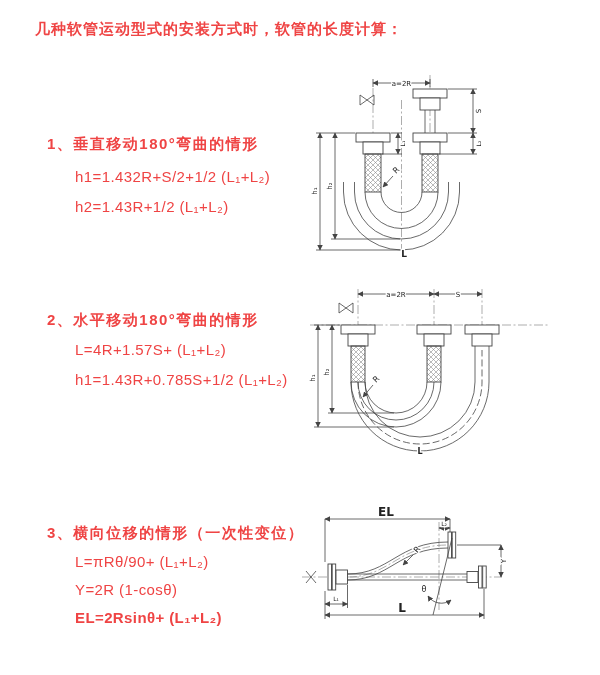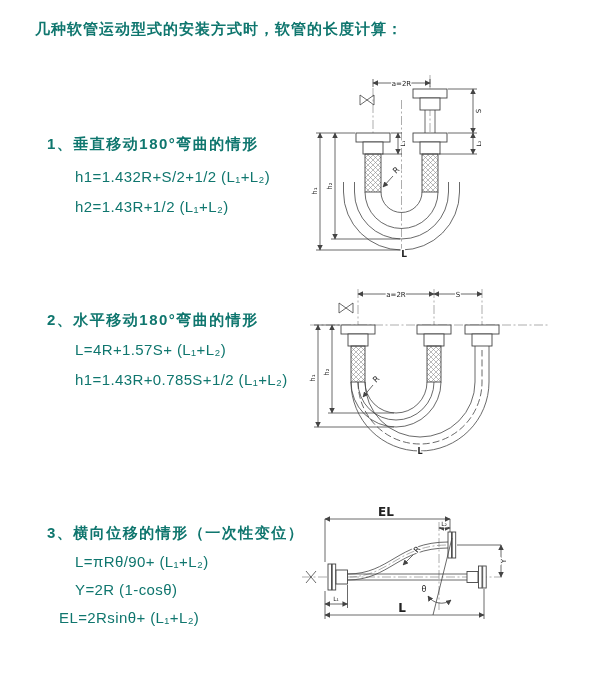--- a/index.html
+++ b/index.html
@@ -1,17 +1,17 @@
 <!DOCTYPE html>
 <html><head>
 <meta charset="utf-8">
 <style>
   html,body{margin:0;padding:0;background:#e8e8e8;}
   .page{position:relative;width:600px;height:675px;background:#ffffff;overflow:hidden;
-        font-family:"Liberation Sans","DejaVu Sans",sans-serif;color:#0f766e;}
+        font-family:"Liberation Sans","DejaVu Sans",sans-serif;color:#ef4444;}
   .abs{position:absolute;white-space:nowrap;}
   .title{font-size:15px;font-weight:700;letter-spacing:1px;}
   .heading{font-size:15px;font-weight:700;letter-spacing:1.5px;}
   .formula{font-size:15px;font-weight:500;letter-spacing:0.4px;}
   svg{position:absolute;overflow:visible;}
   svg .ln{stroke:#444;stroke-width:0.8;fill:none;}
   svg .cl{stroke:#8a8a8a;stroke-width:0.7;fill:none;stroke-dasharray:9 2.5 2 2.5;}
   svg .box{stroke:#444;stroke-width:0.9;fill:#fff;}
   svg .hx{stroke:#444;stroke-width:0.9;}
   svg .svglabel{paint-order:stroke;stroke:#fff;stroke-width:2.5px;fill:#222;
@@ -28,21 +28,21 @@
   <div class="abs formula" style="left:75px;top:168px;">h1=1.432R+S/2+1/2 (L₁+L₂)</div>
   <div class="abs formula" style="left:75px;top:198px;">h2=1.43R+1/2 (L₁+L₂)</div>
 
   <div class="abs heading" style="left:47px;top:311px;text-align:right;">2、水平移动180°弯曲的情形</div>
   <div class="abs formula" style="left:75px;top:341px;">L=4R+1.57S+ (L₁+L₂)</div>
   <div class="abs formula" style="left:75px;top:371px;">h1=1.43R+0.785S+1/2 (L₁+L₂)</div>
 
   <div class="abs heading" style="left:47px;top:524px;">3、横向位移的情形（一次性变位）</div>
   <div class="abs formula" style="left:75px;top:553px;text-align:right;">L=πRθ/90+ (L₁+L₂)</div>
   <div class="abs formula" style="left:75px;top:581px;">Y=2R (1-cosθ)</div>
-  <div class="abs formula" style="left:59px;top:609px;">EL=2Rsinθ+ (L₁+L₂)</div>
+  <div class="abs formula" style="left:75px;top:609px;font-weight:bold;">EL=2Rsinθ+ (L₁+L₂)</div>
 
   <svg style="left:308px;top:70px;" width="230" height="190" viewBox="0 0 230 190">
     <defs>
       <marker id="ar1" viewBox="0 0 10 10" refX="9" refY="5" markerWidth="7" markerHeight="7" orient="auto-start-reverse">
           <path d="M0,0 L10,5 L0,10 z" fill="#444"></path>
         </marker>
       <pattern id="hx1" width="5" height="5" patternUnits="userSpaceOnUse">
         <path d="M0,0 L5,5 M5,0 L0,5" stroke="#777" stroke-width="0.5"></path>
         </pattern>
     </defs>

